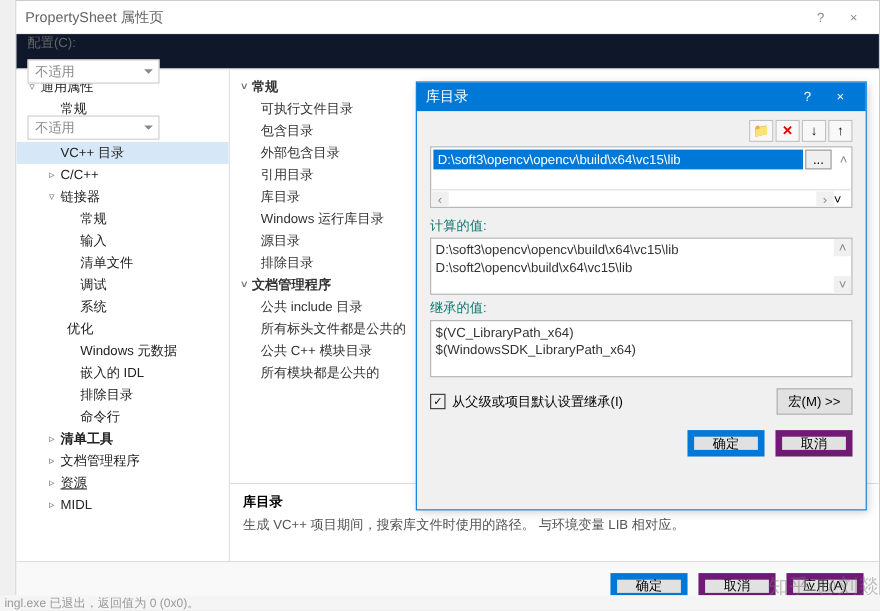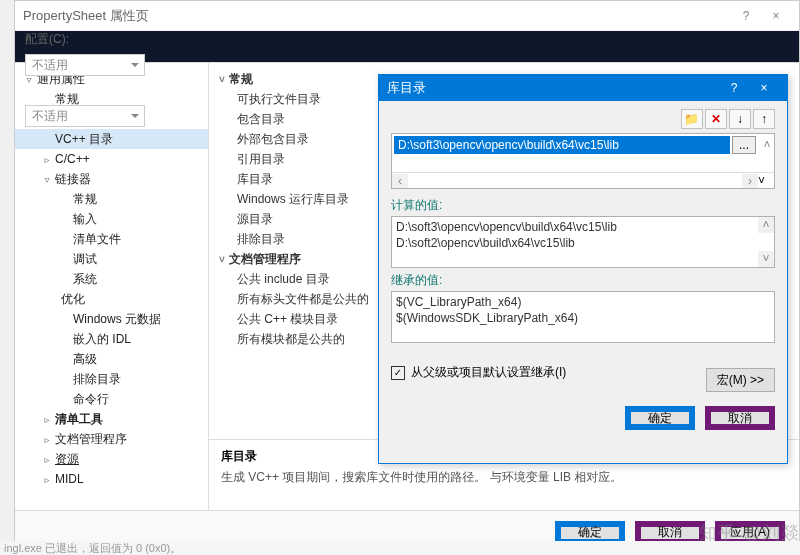--- a/index.html
+++ b/index.html
@@ -55,21 +55,21 @@
 .hscroll .tr { flex:1; background:#f4f4f4; }
 
 .section-label { margin: 4px 12px 2px; color:#0f766e; }
 .listbox { margin: 0 12px; border:1px solid #b0b0b0; background:#fff; height:52px; padding:2px 4px; position:relative; overflow:hidden; font-size:12px; line-height:16px; color:#333; }
 .listbox .sc-up, .listbox .sc-dn { position:absolute; right:0; width:16px; height:16px; background:#f0f0f0; display:flex;align-items:center;justify-content:center; color:#888; }
 .listbox .sc-up { top:0; } .listbox .sc-dn { bottom:0; }
 
 .inherit-row { display:flex; align-items:center; margin:10px 12px 6px; }
 .inherit-row .cb { width:14px; height:14px; border:1px solid #333; display:flex;align-items:center;justify-content:center; margin-right:6px; font-size:10px; }
 .inherit-row .sp { flex:1; }
-.macrobtn { height:24px; padding:0 10px; border:1px solid #adadad; background:#e1e1e1;margin-top:15px; }
+.macrobtn { height:24px; padding:0 10px; border:1px solid #adadad; background:#e1e1e1; }
 
 .dlg-footer { display:flex; justify-content:flex-end; gap:10px; padding:8px 12px 10px; }
 
 .watermark { position:absolute; right:0; bottom:10px; color:rgba(120,120,120,.45); font-size:18px; letter-spacing:1px; pointer-events:none; }
 .statusline { position:absolute; left:0; bottom:0; right:0; height:14px; padding:0 4px; font-size:11px; color:#999; background:#f5f5f5; overflow:hidden; }
 </style>
 </head>
 <body>
 
 <div class="window">
@@ -137,24 +137,20 @@
           <span class="caret empty">▹</span>
           <span style="margin-left: 2px;">优化</span>
         </div>
         <div class="node" style="padding-left: 44px;">
           <span class="caret empty">▹</span>
           <span style="margin-left: 2px;">Windows 元数据</span>
         </div>
         <div class="node" style="padding-left: 44px;">
           <span class="caret empty">▹</span>
           <span style="margin-left: 2px;">嵌入的 IDL</span>
-        </div>
-        <div class="node" style="padding-left: 44px;">
-          <span class="caret empty">▹</span>
-          <span style="margin-left: 2px;">高级</span>
         </div>
         <div class="node" style="padding-left: 44px;">
           <span class="caret empty">▹</span>
           <span style="margin-left: 2px;">排除目录</span>
         </div>
         <div class="node" style="padding-left: 44px;">
           <span class="caret empty">▹</span>
           <span style="margin-left: 2px;">命令行</span>
         </div>
         <div class="node" style="padding-left: 26px;">

